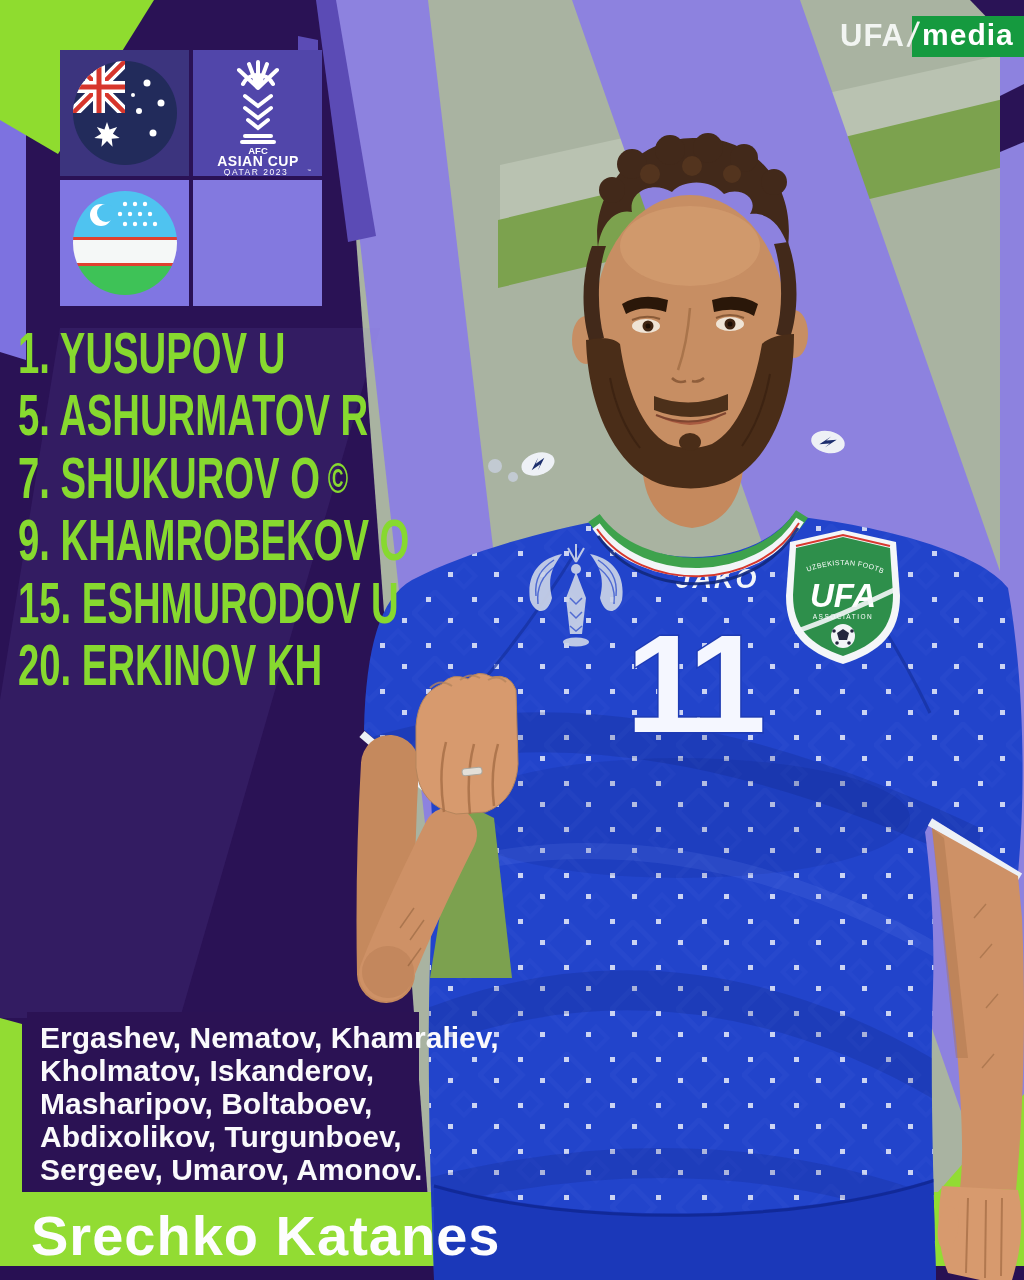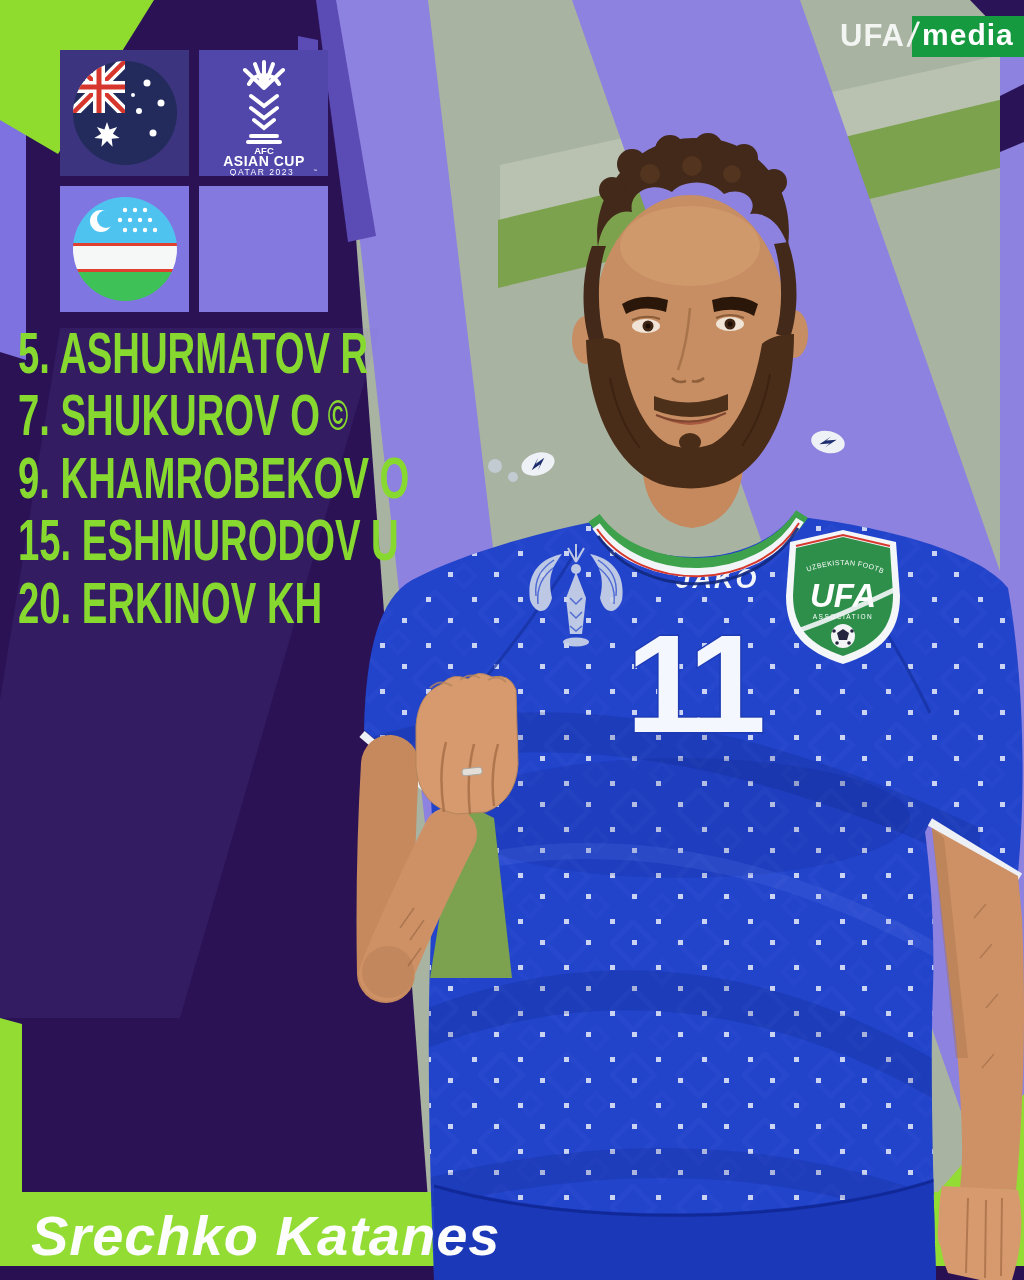--- a/index.html
+++ b/index.html
@@ -22,21 +22,21 @@
   .lav-left{background:#7D72E0;clip-path:polygon(0 60px,26px 68px,26px 360px,0 352px);}
   .lime-tl{background:#8FDC2F;clip-path:polygon(0 0,154px 0,58px 154px,0 120px);}
   .lime-left{background:#92DC33;clip-path:polygon(0 1018px,22px 1024px,22px 1210px,0 1210px);}
   .lime-band{background:#92DC33;clip-path:polygon(0 1192px,938px 1192px,1024px 1094px,1024px 1280px,0 1280px);}
   .bottom-dark{position:absolute;left:0;top:1266px;width:1024px;height:14px;background:#281053;}
   
   .player{position:absolute;left:280px;top:128px;width:744px;height:1152px;}
   svg text{font-family:"Liberation Sans",sans-serif;}
   
   .grid{position:absolute;left:60px;top:50px;width:260px;height:254px;
-        display:grid;grid-template-columns:129px 129px;grid-template-rows:126px 126px;gap:10px;text-align:center;}
+        display:grid;grid-template-columns:129px 129px;grid-template-rows:126px 126px;gap:4px;text-align:center;}
   .cell{display:flex;align-items:center;justify-content:center;}
   .cell.tl{background:#3C347E;} .cell.tr{background:#5146AA;}
   .cell.bl{background:#8076E2;} .cell.br{background:#8379DF;}
   
   .brand{position:absolute;left:840px;top:14px;display:flex;align-items:center;color:#F2F5F2;}
   .brand .ufa{font-size:31px;font-weight:700;letter-spacing:1px;}
   .brand .slash{font-size:36px;font-weight:400;margin:0 1px 2px 3px;transform:rotate(8deg);}
   .brand .media{background:#159A3F;color:#fff;font-size:30px;font-weight:700;
                 padding:2px 12px 5px 10px;margin-left:-7px;letter-spacing:1px;}
   
@@ -45,21 +45,21 @@
   .lu-line{display:inline-block;transform:scaleX(.66);transform-origin:left center;
            font-size:58px;font-weight:800;color:#87D92F;letter-spacing:0;}
   .cap{font-size:42px;vertical-align:5px;}
   
   .subs-panel{position:absolute;left:27px;top:1012px;width:392px;height:180px;
               background:#2B1254;overflow:visible;}
   .subs-text{position:absolute;left:13px;top:9px;color:#FAFAFC;font-size:30px;
              font-weight:700;line-height:33px;white-space:nowrap;}
   
   .coach{position:absolute;left:31px;top:1203px;color:#FDFDFE;font-size:56px;
-         font-weight:700;letter-spacing:1px;white-space:nowrap;font-style:italic;}
+         font-weight:700;letter-spacing:1px;white-space:nowrap;}
 </style>
 </head>
 <body>
 
 <div class="canvas">
 
   <div class="bg-sage"></div>
   <div class="abs st-lightsage"></div>
   <div class="abs st-olive"></div>
   <div class="abs band1"></div>
@@ -323,23 +323,33 @@
     <div class="cell br"></div>
   </div>
 
   <div class="brand">
     <span class="ufa">UFA</span>
     <span class="slash">/</span>
     <span class="media">media</span>
   </div>
 
   <div class="lineup" id="lineup-list">
+      <div class="lu-row"><span class="lu-line">1. YUSUPOV U</span></div>
       <div class="lu-row"><span class="lu-line">5. ASHURMATOV R</span></div>
       <div class="lu-row"><span class="lu-line">7. SHUKUROV O<span class="cap"> ©</span></span></div>
       <div class="lu-row"><span class="lu-line">9. KHAMROBEKOV O</span></div>
       <div class="lu-row"><span class="lu-line">15. ESHMURODOV U</span></div>
       <div class="lu-row"><span class="lu-line">20. ERKINOV KH</span></div>
     </div>
 
+  <div class="subs-panel">
+    <div class="subs-text" id="subs-block">
+        <div>Ergashev, Nematov, Khamraliev,</div>
+        <div>Kholmatov, Iskanderov,</div>
+        <div>Masharipov, Boltaboev,</div>
+        <div>Abdixolikov, Turgunboev,</div>
+        <div>Sergeev, Umarov, Amonov.</div>
+      </div>
+  </div>
 
   <div class="coach">Srechko Katanes</div>
 
 </div>
 
 </body></html>

